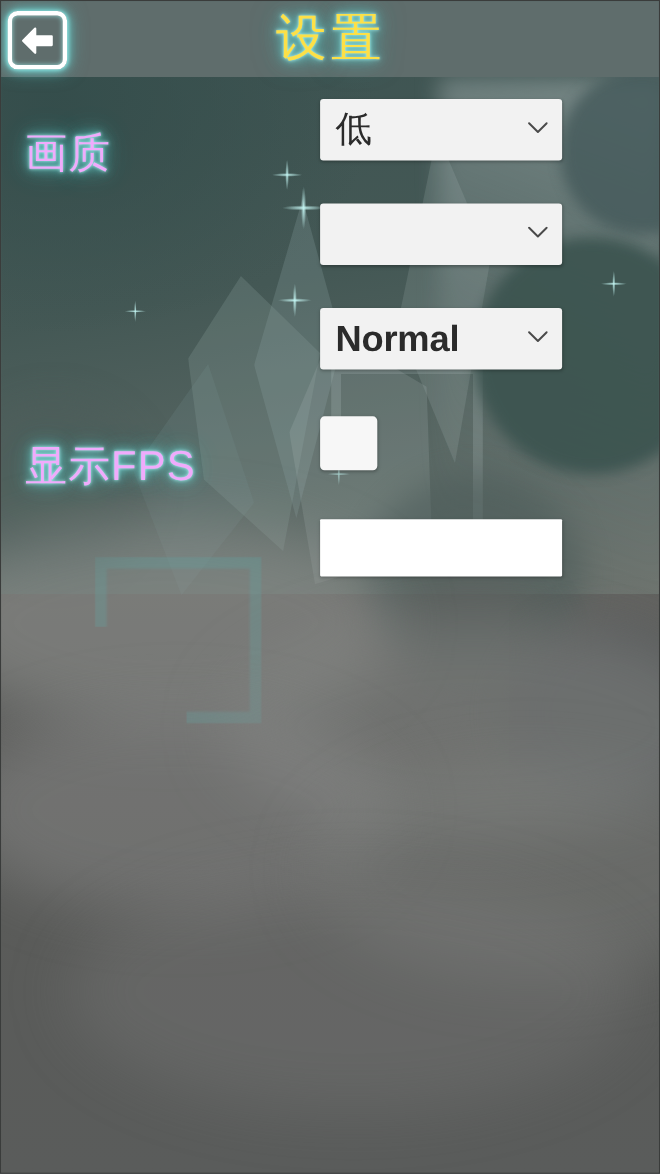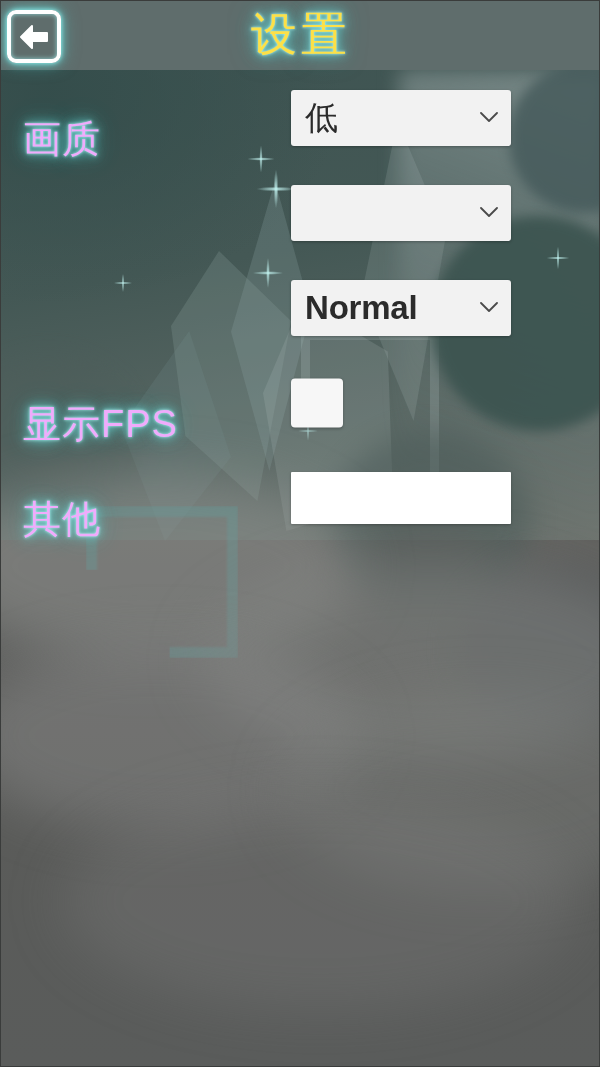--- a/index.html
+++ b/index.html
@@ -381,18 +381,17 @@
           <span class="chevron"><svg width="18" height="11" viewBox="0 0 18 11">
               <path d="M1 1 L9 9 L17 1" fill="none" stroke="#4a4a4a" stroke-width="1.8" stroke-linecap="round" stroke-linejoin="round"></path>
             </svg></span>
         </div>
       </div>
       <div class="row" style="top: 285px; padding-left: 16px;">
         <div class="row-label">显示FPS</div>
         <div class="checkbox"></div>
       </div>
       <div class="row" style="top: 380px;">
-        <div class="row-label">其他</div>
         <input type="text" class="text-input" placeholder="" style="">
       </div>
     </div>
 
 </div>
 
 </body></html>

